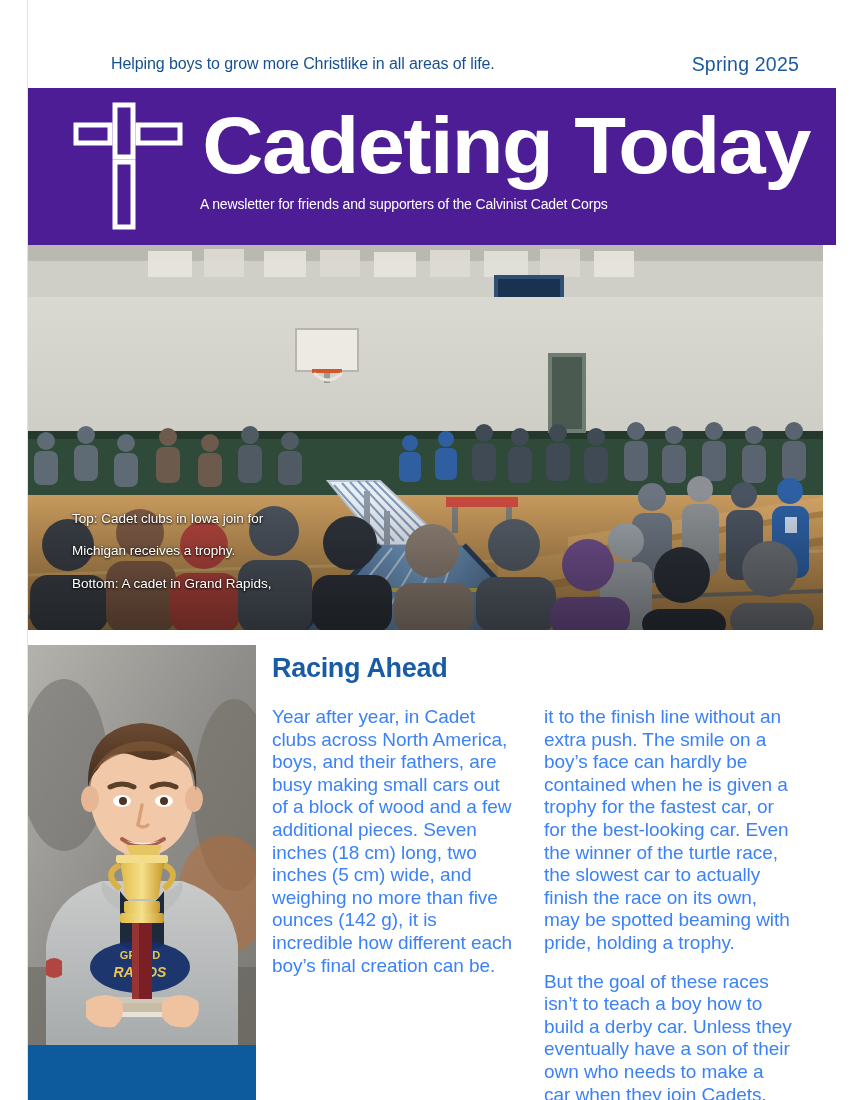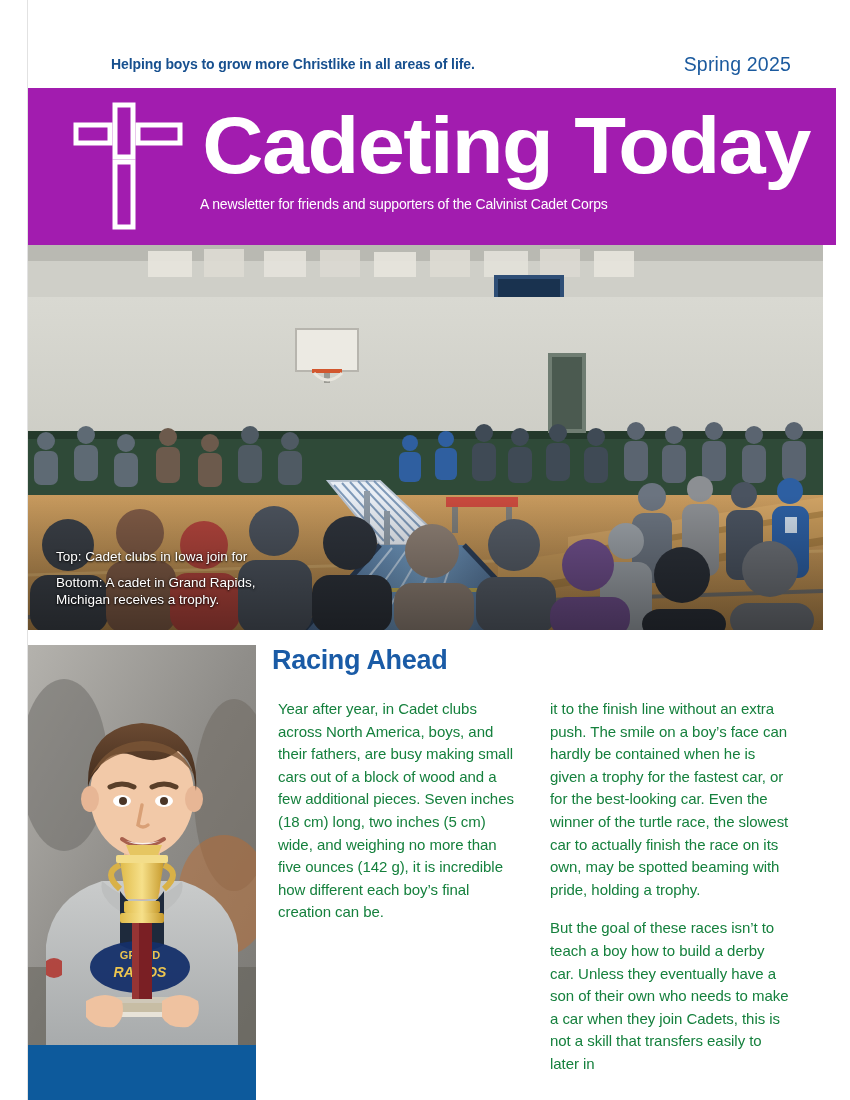--- a/index.html
+++ b/index.html
@@ -33,41 +33,41 @@
   
   #tagline-bar {
     position: absolute;
     left: 28px; top: 44px;
     width: 795px; height: 40px;
     display: flex;
     align-items: center;
     justify-content: space-between;
   }
   #tagline-text {
-    font-size: 14px;
-    font-weight: bold;
+    font-size: 16px;
+    font-weight: normal;
     color: #17508f;
     letter-spacing: -0.1px;
     margin-left: 83px;
     white-space: nowrap;
   }
   #issue-date {
     font-size: 19.5px;
     color: #1b5a9e;
     letter-spacing: 0.2px;
     white-space: nowrap;
-    margin-right: 32px;
+    margin-right: 24px;
   }
 
   
   #masthead {
     position: absolute;
     left: 28px; top: 88px;
     width: 808px; height: 157px;
-    background: #a21caf;
+    background: #4c1d95;
     overflow: hidden;
   }
   #logo-cross {
     position: absolute;
     left: 40px; top: 14px;
     width: 120px; height: 128px;
   }
   #masthead-title {
     position: absolute;
     left: 172px;
@@ -108,21 +108,21 @@
   #top-photo svg { display: block; }
   #top-caption {
     position: absolute;
     left: 28px; bottom: 22px;
     width: 300px;
     color: #ffffff;
     font-size: 13.5px;
     line-height: 16.5px;
     text-shadow: 0 1px 2px rgba(0,0,0,0.85), 0 0 3px rgba(0,0,0,0.6);
   }
-  #top-caption .cap-line { margin: 0; }
+  #top-caption .cap-line { margin: 16px; }
   #top-caption .cap-block + .cap-block { margin-top: 10px; }
 
   
   #boy-photo {
     position: absolute;
     left: 28px; top: 645px;
     width: 228px; height: 400px;
     overflow: hidden;
     background: #9a9a98;
   }
@@ -133,38 +133,38 @@
     width: 228px; height: 55px;
     background: #0d5a9c;
   }
 
   #article {
     position: absolute;
     left: 272px; top: 645px;
     width: 540px;
   }
   #article-headline {
-    margin: 0 0 22px 0;
+    margin: 8px 0 22px 0;
     font-size: 27px;
     font-weight: bold;
     color: #1a5ba6;
     letter-spacing: -0.3px;
   }
   #article-columns {
     display: flex;
     gap: 24px;
   }
   .col {
     width: 248px;
   }
   .col p {
-    margin: 0 0 16px 6px;
-    font-size: 15px;
+    margin: 0 0 16px 0;
+    font-size: 19px;
     line-height: 22.6px;
-    color: #15803d;
+    color: #3b82f6;
     letter-spacing: -0.05px;
   }
   .col p:last-child { margin-bottom: 0; }
 </style>
 </head>
 <body>
 
 <div id="page">
 
   <div id="page-edge-line"></div>
@@ -413,22 +413,22 @@
       </g>
 
       <rect x="0" y="250" width="795" height="135" fill="url(#crowdFade)"></rect>
     </svg>
 
     <div id="top-caption">
       <div class="cap-block">
         <div class="cap-line">Top: Cadet clubs in Iowa join for</div>
       </div>
       <div class="cap-block">
+        <div class="cap-line">Michigan  receives a trophy.</div>
         <div class="cap-line">Bottom: A cadet in Grand Rapids,</div>
-        <div class="cap-line">Michigan  receives a trophy.</div>
       </div>
     </div>
   </div>
 
   <div id="boy-photo">
     <svg width="228" height="400" viewBox="0 0 228 400" xmlns="http://www.w3.org/2000/svg">
       <defs>
         <linearGradient id="bgBlur" x1="0" y1="0" x2="1" y2="1">
           <stop offset="0" stop-color="#b4b2ad"></stop>
           <stop offset="0.5" stop-color="#8f8d89"></stop>

